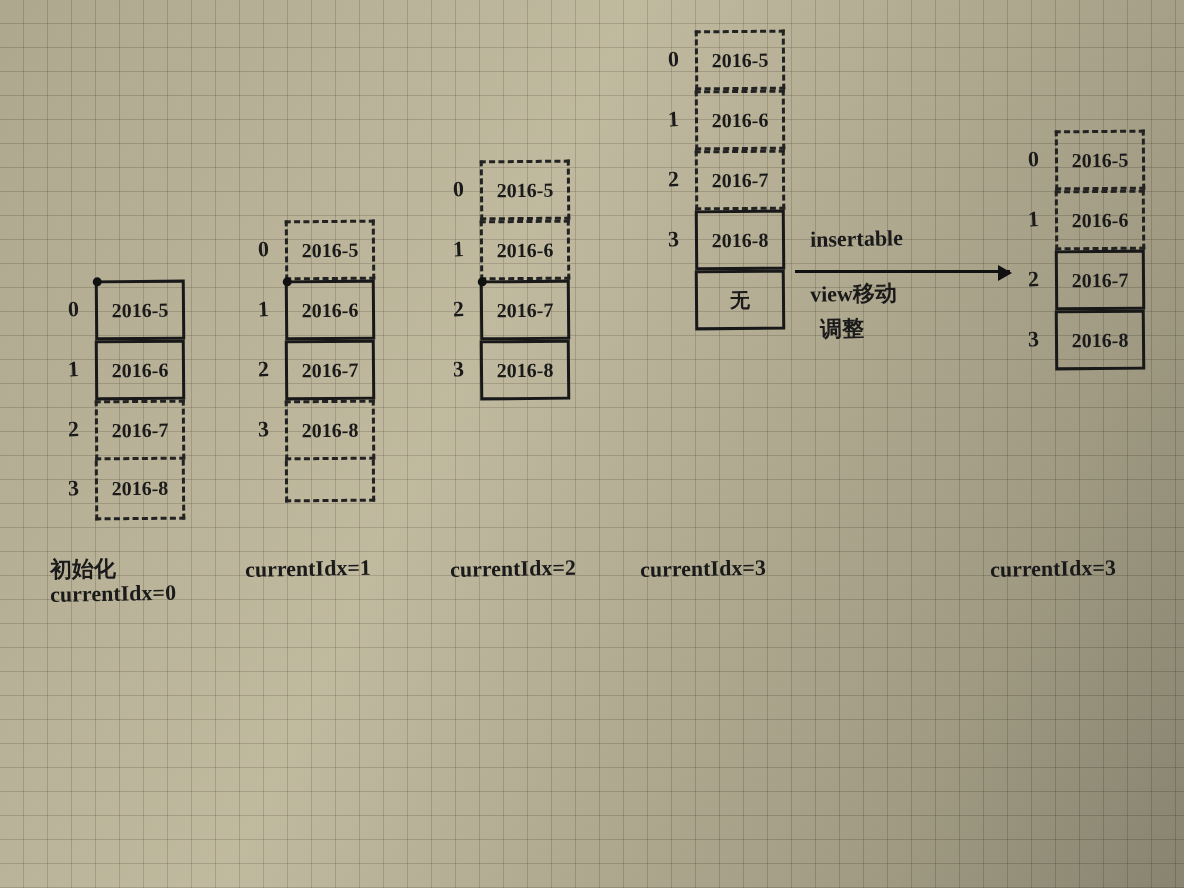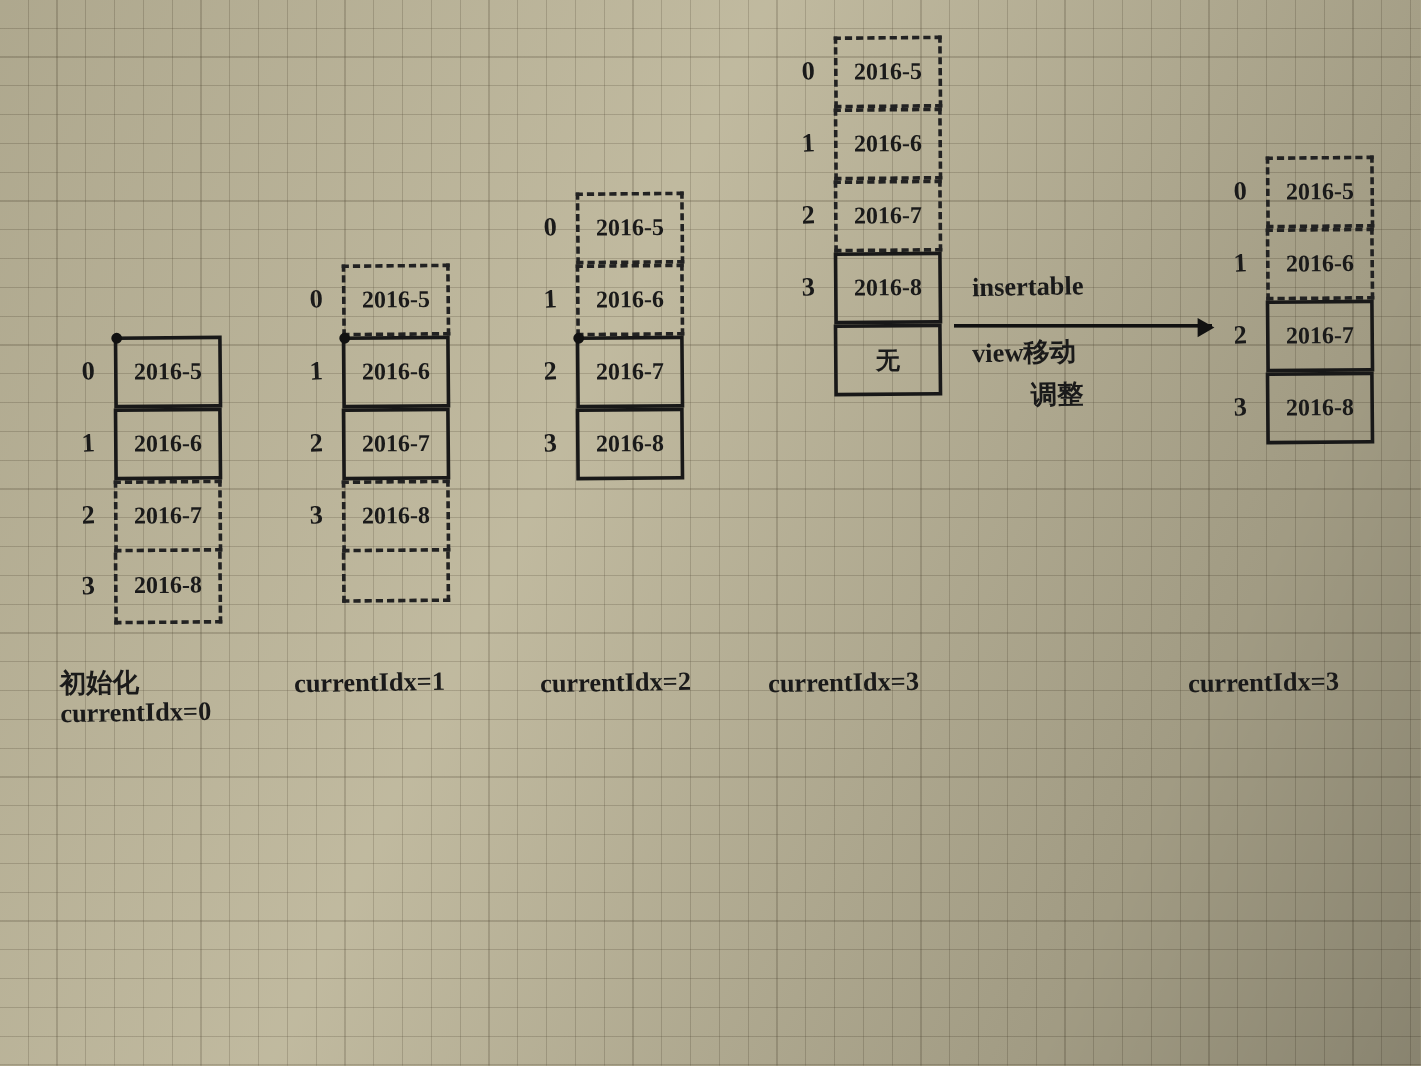--- a/index.html
+++ b/index.html
@@ -153,21 +153,21 @@
       <span>无</span>
     </div>
   </div>
   <div class="caption" style="left:640px">
     <span class="line2">currentIdx=3</span>
   </div>
 
   <div class="note" style="left:810px;top:225px;">insertable</div>
   <div class="arrow" style="left:795px;top:270px;width:215px;"></div>
   <div class="note" style="left:810px;top:280px;">view移动</div>
-  <div class="note" style="left:859px;top:315px;">调整</div>
+  <div class="note" style="left:820px;top:315px;">调整</div>
 
   <div class="stack" style="left:1055px;top:130px">
     <div class="cell dashed">
       <span class="idx">0</span>
       <span>2016-5</span>
     </div>
     <div class="cell dashed">
       <span class="idx">1</span>
       <span>2016-6</span>
     </div>

